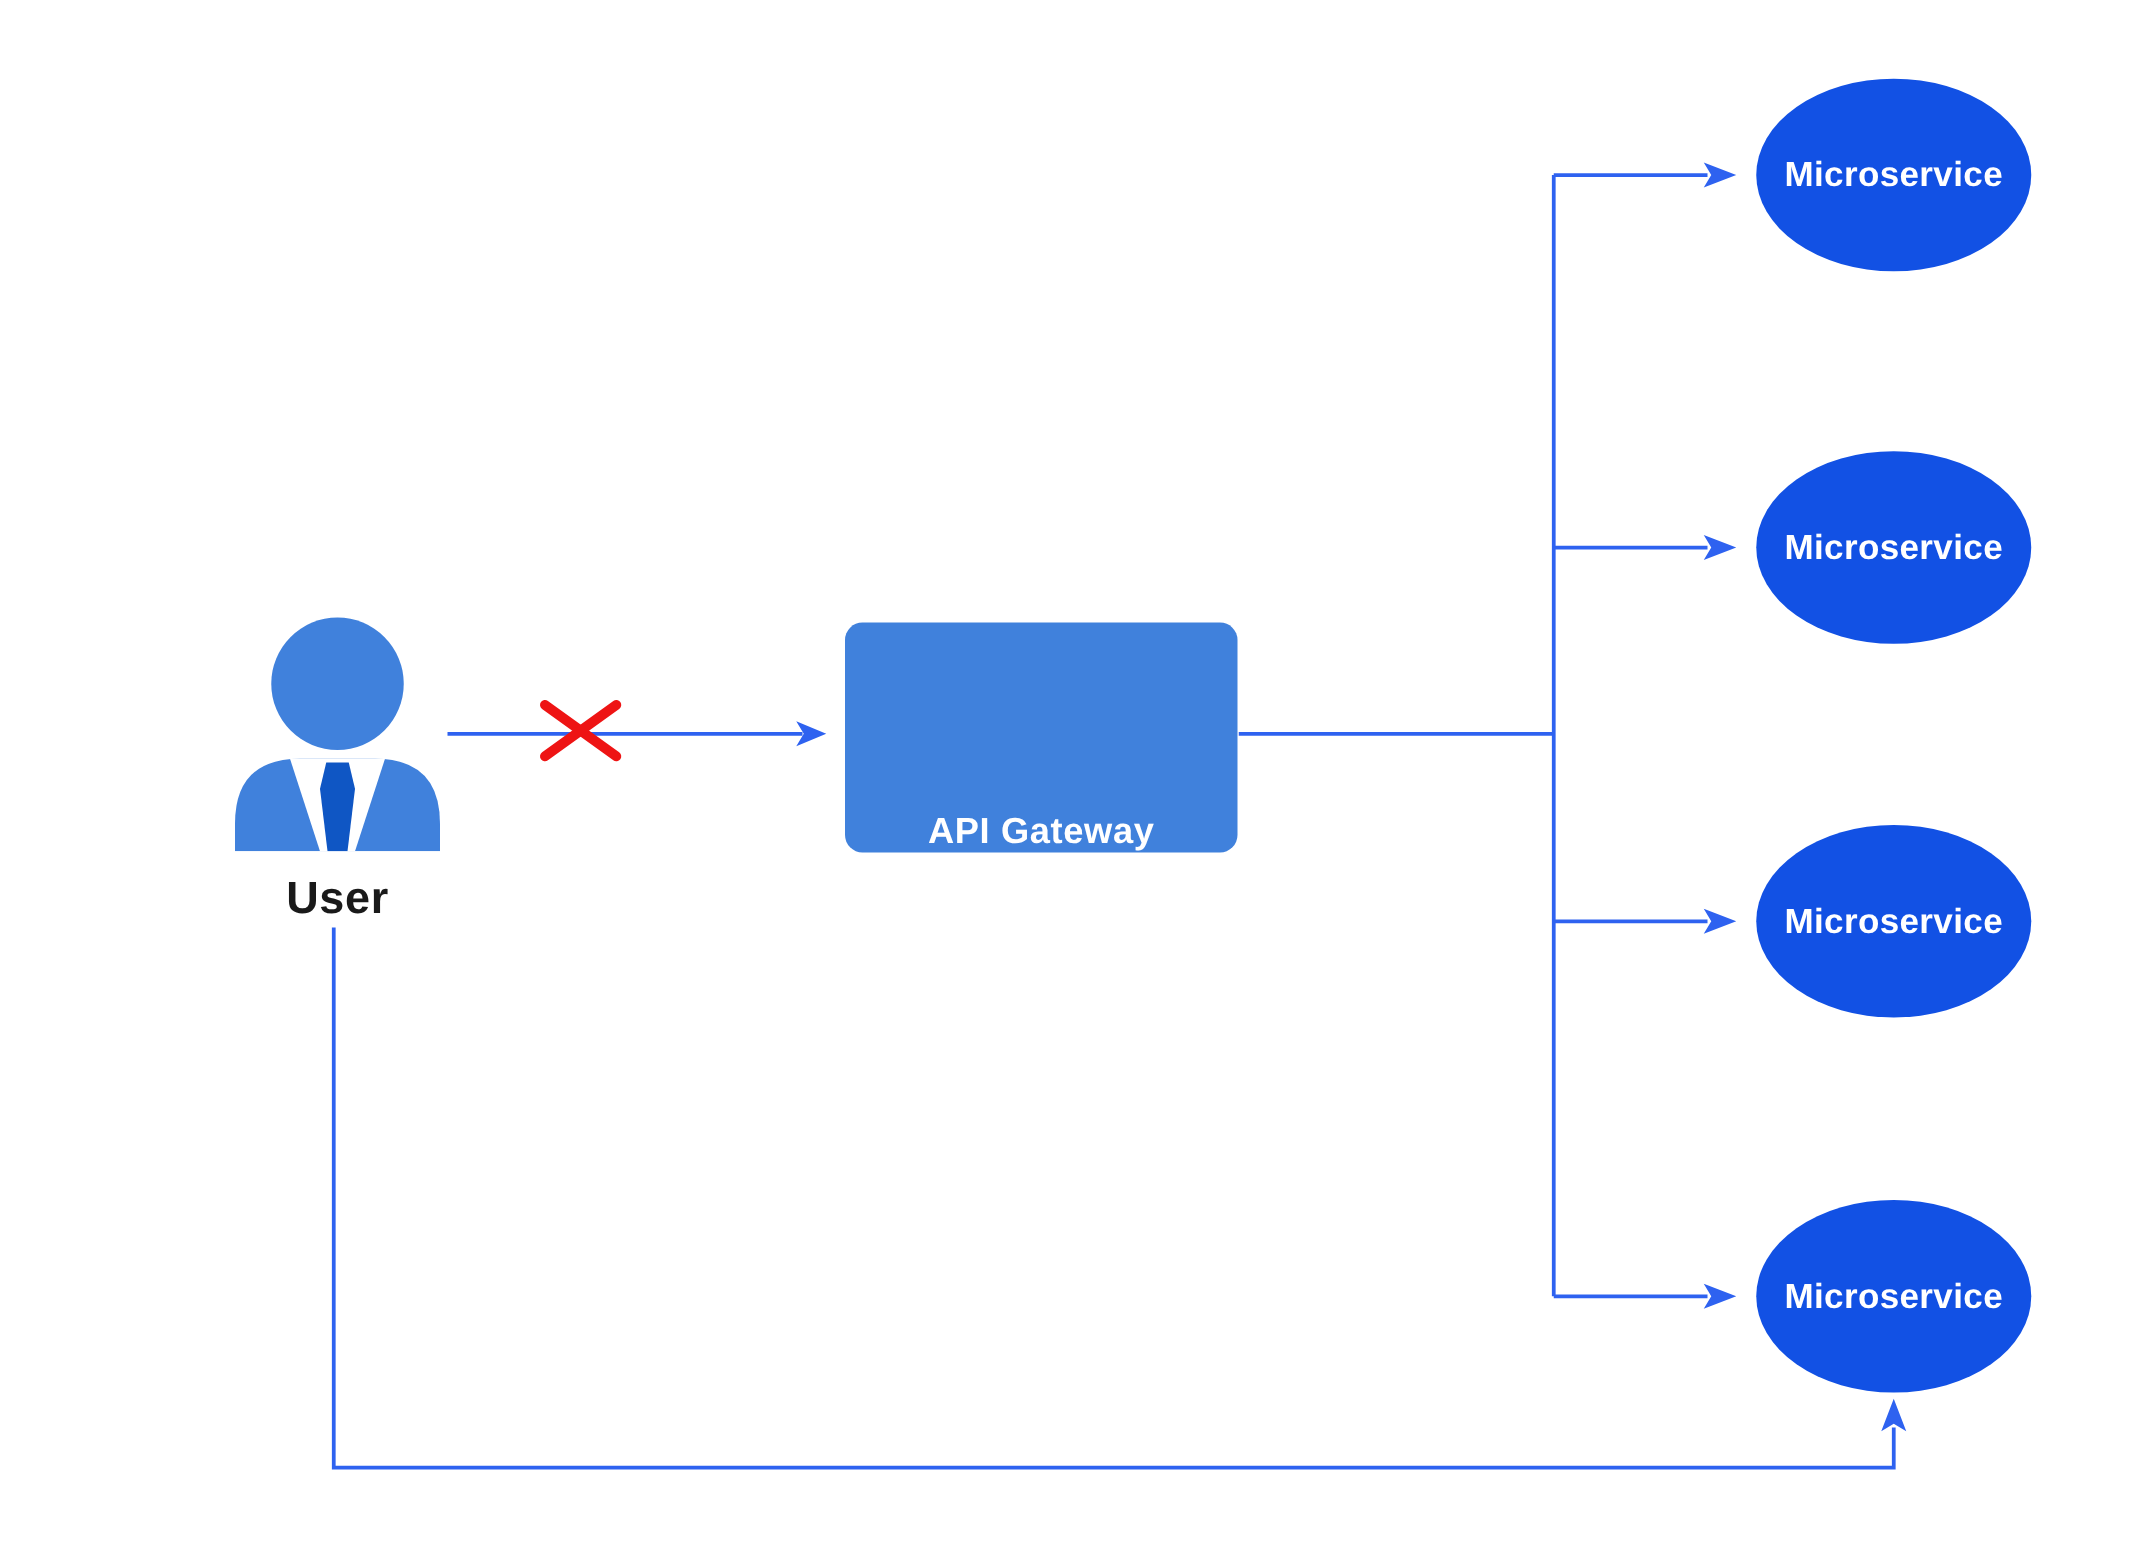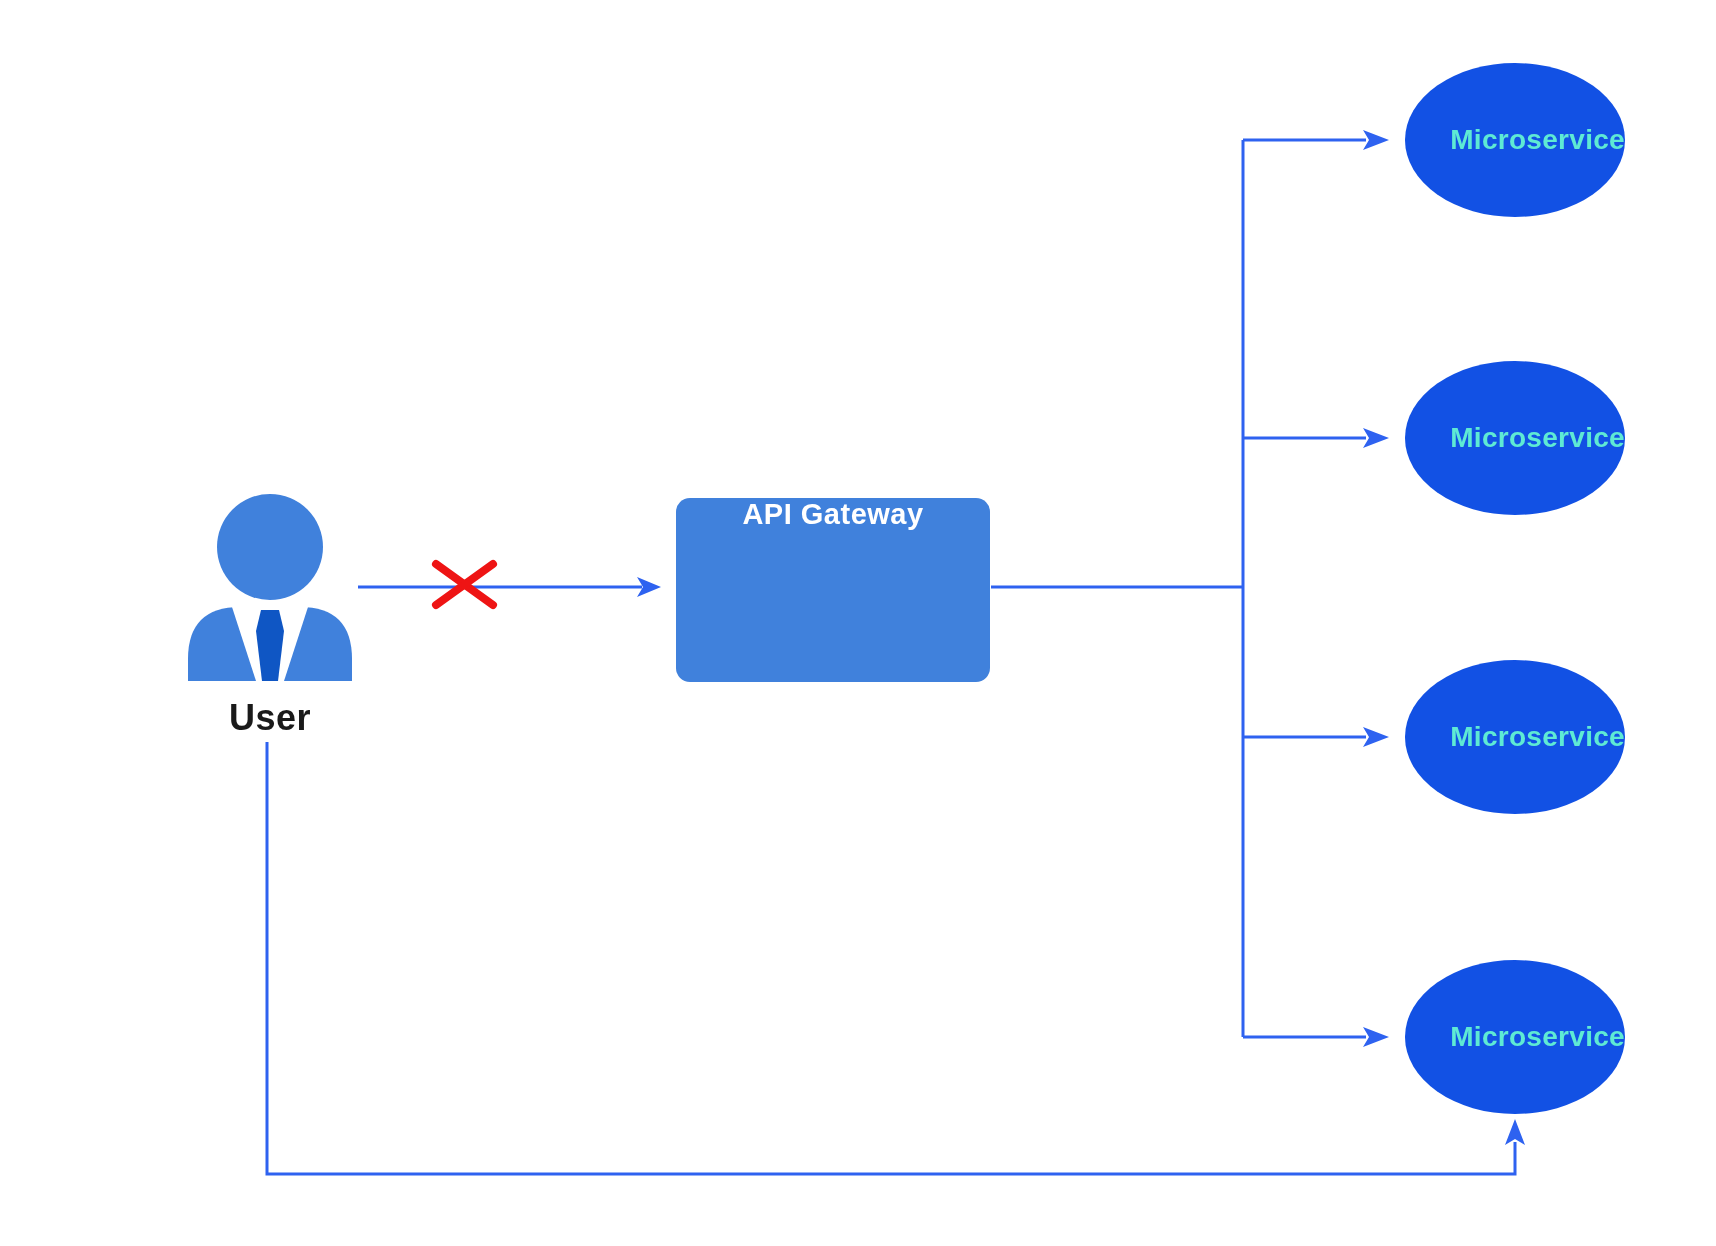--- a/index.html
+++ b/index.html
@@ -27,28 +27,28 @@
   .cross{stroke:var(--cross-red);stroke-width:8;stroke-linecap:round;fill:none;}
   .user-icon{position:absolute;left:185px;top:491px;width:170px;height:190px;}
   .user-label{
     position:absolute;left:185px;top:697px;width:170px;
     text-align:center;font-size:36px;font-weight:bold;
     color:var(--label-black);letter-spacing:.5px;
   }
   .gateway{
     position:absolute;left:676px;top:498px;width:314px;height:184px;
     background:var(--box-blue);border-radius:14px;
-    display:flex;align-items:flex-start;justify-content:center;
+    display:flex;align-items:flex-end;justify-content:center;
     color:#fff;font-size:29px;font-weight:bold;letter-spacing:.5px;
   }
   .ms{
     position:absolute;left:1405px;width:220px;height:154px;
     background:var(--node-blue);border-radius:50%;
-    display:flex;align-items:center;justify-content:flex-end;
-    color:#5eead4;font-size:28px;font-weight:bold;letter-spacing:.3px;
+    display:flex;align-items:center;justify-content:center;
+    color:#ffffff;font-size:28px;font-weight:bold;letter-spacing:.3px;
   }
   .ms-0{top:63px;} .ms-1{top:361px;} .ms-2{top:660px;} .ms-3{top:960px;}
 </style>
 </head>
 <body>
 
 <div class="canvas">
 
   <svg class="connectors" viewBox="0 0 1716 1246" xmlns="http://www.w3.org/2000/svg">
 

